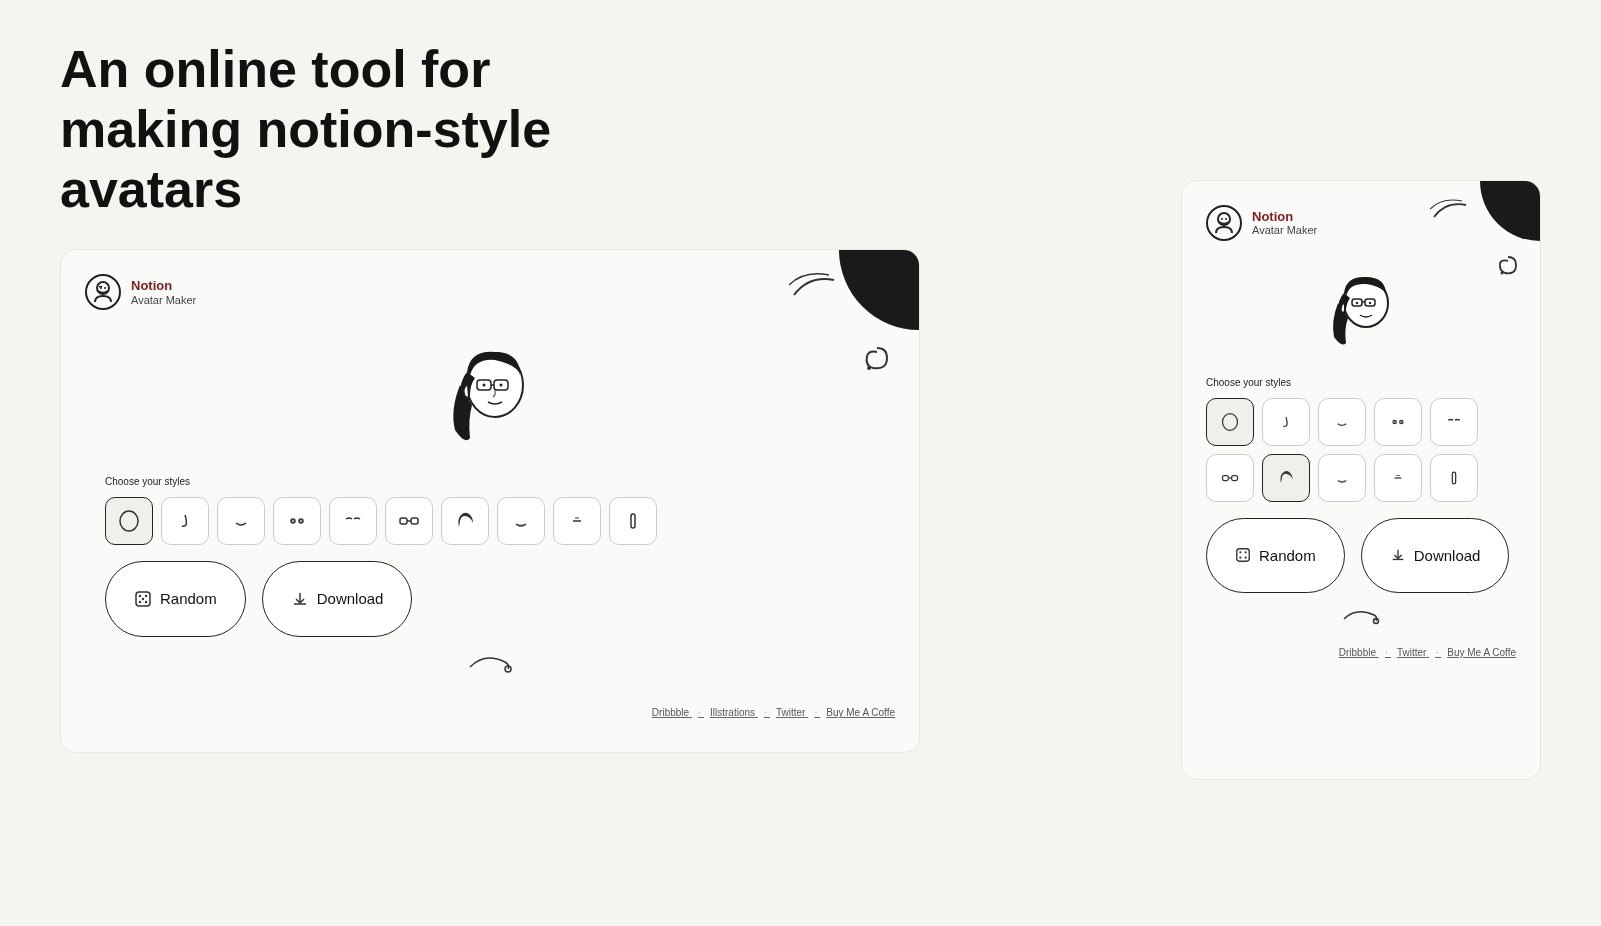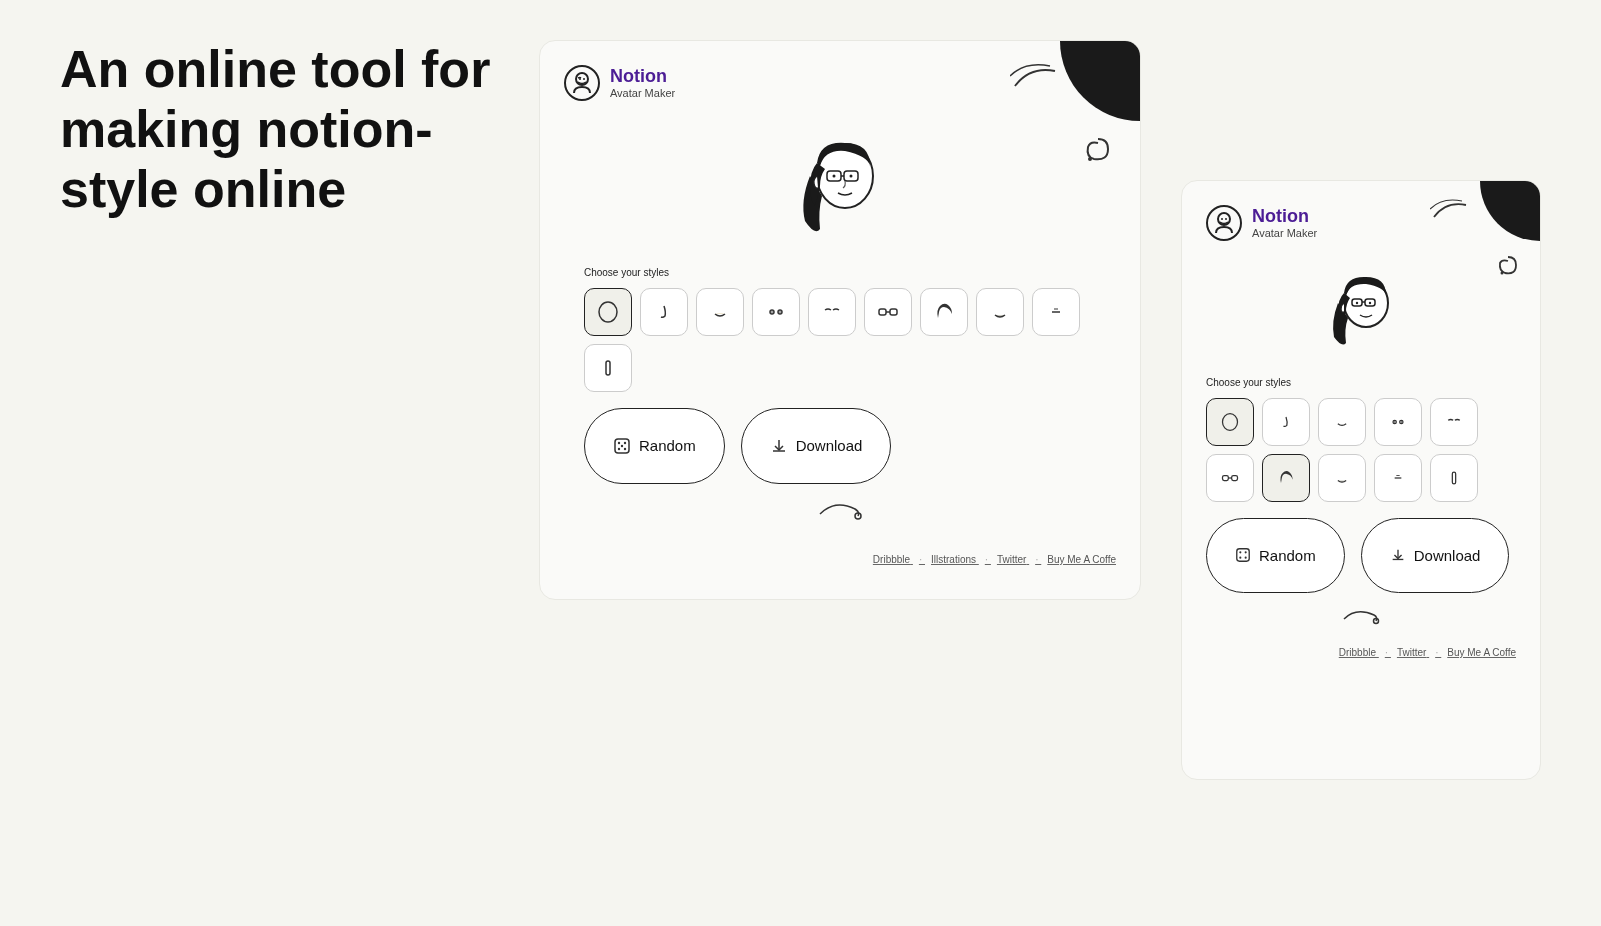--- a/index.html
+++ b/index.html
@@ -15,21 +15,21 @@
     .page-wrapper {
       width: 100%;
       display: flex;
       gap: 40px;
       align-items: flex-start;
     }
 
     .left-section {
       flex: 1;
       display: flex;
-      flex-direction: row;
+      flex-direction: column;
       gap: 30px;
     }
 
     .hero-title {
       font-size: 52px;
       font-weight: 800;
       line-height: 1.15;
       color: #111;
       max-width: 600px;
     }
@@ -77,23 +77,23 @@
       width: 28px;
       height: 28px;
     }
 
     .logo-text {
       display: flex;
       flex-direction: column;
     }
 
     .logo-title {
-      font-size: 18px;
+      font-size: 13px;
       font-weight: 700;
-      color: #4c1d95;
+      color: #7f1d1d;
       line-height: 1.2;
     }
 
     .logo-subtitle {
       font-size: 11px;
       color: #444;
       line-height: 1.2;
     }
 
     
@@ -254,21 +254,21 @@
   </style>
 </head>
 <body>
 
 <div class="page-wrapper">
 
   <div class="left-section">
 
     <h1 class="hero-title">
       <span>An online tool for</span><br>
-      <span>making notion-style online</span>
+      <span>making notion-style avatars</span>
     </h1>
 
     <div class="card card-large">
 
       <div class="deco-lines">
         <svg width="50" height="30" viewBox="0 0 50 30">
           <path d="M5 25 Q20 5 45 10" stroke="#333" stroke-width="2" fill="none"></path>
           <path d="M0 15 Q15 0 40 5" stroke="#333" stroke-width="1.5" fill="none"></path>
         </svg>
       </div>

